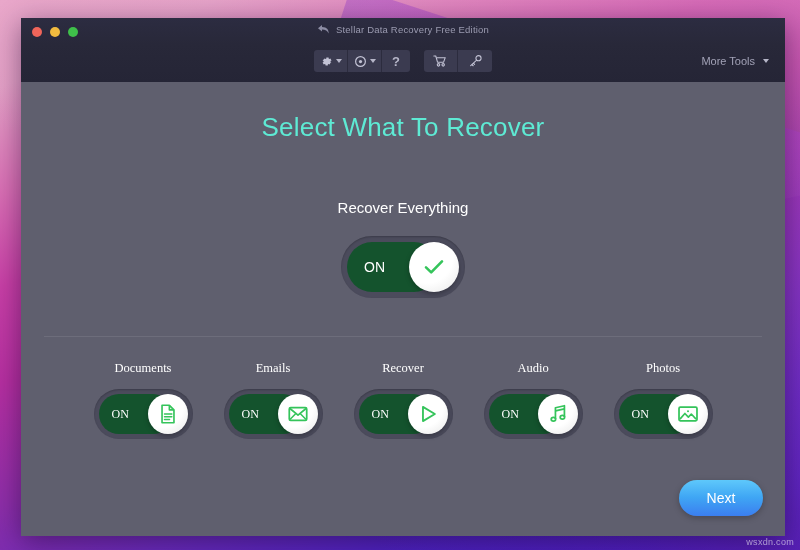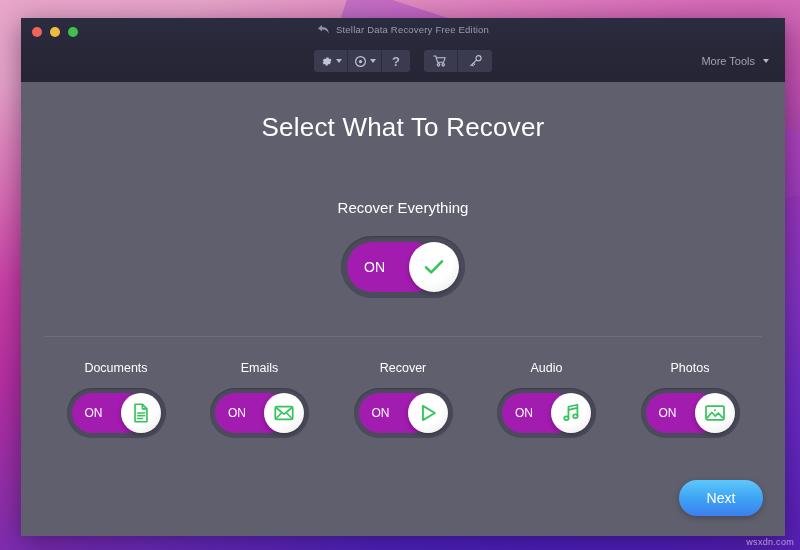--- a/index.html
+++ b/index.html
@@ -155,21 +155,21 @@
 
   
   .content {
     position: relative;
     height: 454px;
     background: #5f5f6e;
   }
 
   .page-title {
     text-align: center;
-    color: #ffffff;
+    color: #5eead4;
     font-size: 26px;
     font-weight: 400;
     padding-top: 30px;
     letter-spacing: .2px;
   }
 
   .section-title {
     text-align: center;
     color: #ffffff;
     font-size: 15px;
@@ -197,21 +197,21 @@
     height: 62px;
     padding: 6px;
   }
   .toggle.small {
     width: 99px;
     height: 50px;
     padding: 5px;
   }
   .toggle .pill {
     position: absolute;
-    background: #a21caf;
+    background: #14532d;
     border-radius: 999px;
     display: flex;
     align-items: center;
   }
   .toggle.master .pill {
     left: 6px; top: 6px;
     width: 92px; height: 50px;
     padding-left: 17px;
   }
   .toggle.small .pill {
@@ -243,22 +243,23 @@
     margin: 38px auto 0;
     width: 718px;
     height: 1px;
     background: rgba(255,255,255,.09);
   }
 
   
   .categories {
     display: flex;
     justify-content: space-between;
-    padding: 0 36px;
+    padding: 0 63px;
     margin-top: 24px;
+    font-family: Liberation Serif, serif;
   }
   .cat {
     width: 118px;
     display: flex;
     flex-direction: column;
     align-items: center;
   }
   .cat-label {
     color: #ffffff;
     font-size: 12.5px;

